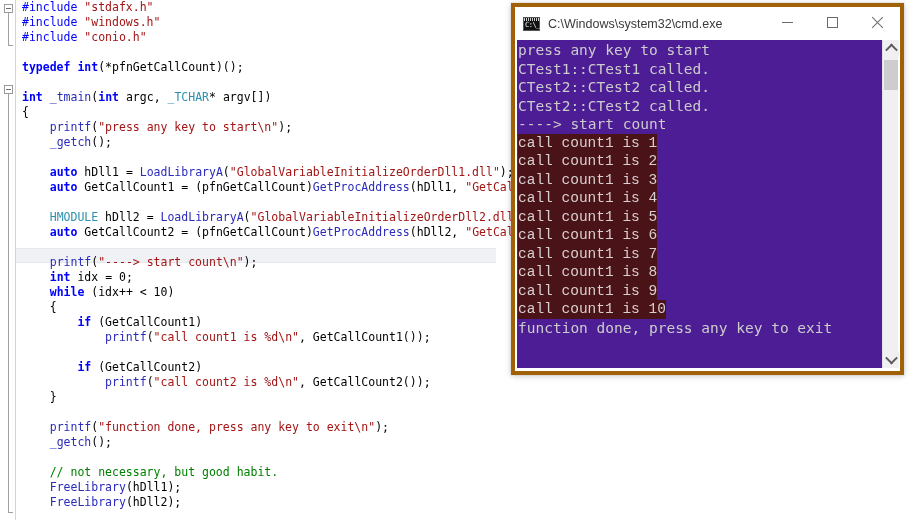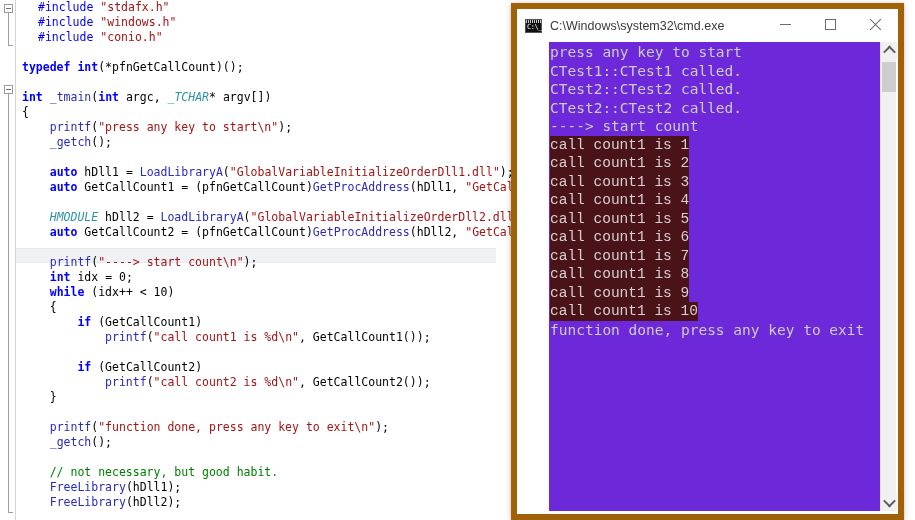--- a/index.html
+++ b/index.html
@@ -48,32 +48,32 @@
   }
   .ln{height:15px;white-space:pre;}
   .cur-line{
     position:absolute;left:16px;top:248px;width:480px;height:15px;
     background:#eff1f5;border-top:1px solid #e4e7ec;border-bottom:1px solid #e4e7ec;
     box-sizing:border-box;
   }
 
   
   .kw{color:#0000ff;font-weight:bold;}           
-  .pp{color:#0000ff;margin-left:16px;}           
+  .pp{color:#0000ff;}           
   .str{color:#a31515;}          
   .cm{color:#008000;}           
   .fn{color:#2b2bbb;}  
-  .ty{color:#2b91af;font-style:italic;}  
+  .ty{color:#2b91af;}  
   .pl{color:#000000;}
 
   
   #console-window{
-    position:absolute;left:511px;top:3px;width:393px;height:517px;
-    background:#ffffff;
-    border:6px solid #a16207;
+    position:absolute;left:511px;top:3px;width:393px;height:372px;
+    background:#ffffff;
+    border:4px solid #a16207;
     box-shadow:0 1px 6px rgba(0,0,0,0.22), 0 0 0 1px rgba(0,0,0,0.03);
     box-sizing:border-box;
   }
   #console-titlebar{
     position:absolute;left:0;top:0;right:0;height:33px;
     background:#ffffff;
     display:flex;align-items:center;
   }
   #cmd-icon{
     width:17px;height:14px;margin-left:8px;margin-right:8px;
@@ -105,23 +105,22 @@
   .gl-max{width:11px;height:11px;border:1px solid #6b6b6b;box-sizing:border-box;}
   .gl-close{position:relative;width:13px;height:13px;}
   .gl-close:before,.gl-close:after{
     content:"";position:absolute;left:-1px;top:6px;width:15px;height:1px;background:#6b6b6b;
   }
   .gl-close:before{transform:rotate(45deg);}
   .gl-close:after{transform:rotate(-45deg);}
 
   #console-body{
     position:absolute;left:2px;top:33px;right:18px;bottom:3px;
-    background:#6d28d9;
+    background:#4c1d95;
     overflow:hidden;
-    margin-left:30px;
   }
   #console-text{
     position:absolute;left:1px;top:1px;
     font-family:"DejaVu Sans Mono","Liberation Mono",monospace;
     font-size:14.5px;
     line-height:18.5px;
     color:#cccccc;
     white-space:pre;
   }
   .cline{height:18.5px;white-space:pre;display:block;width:max-content;}

